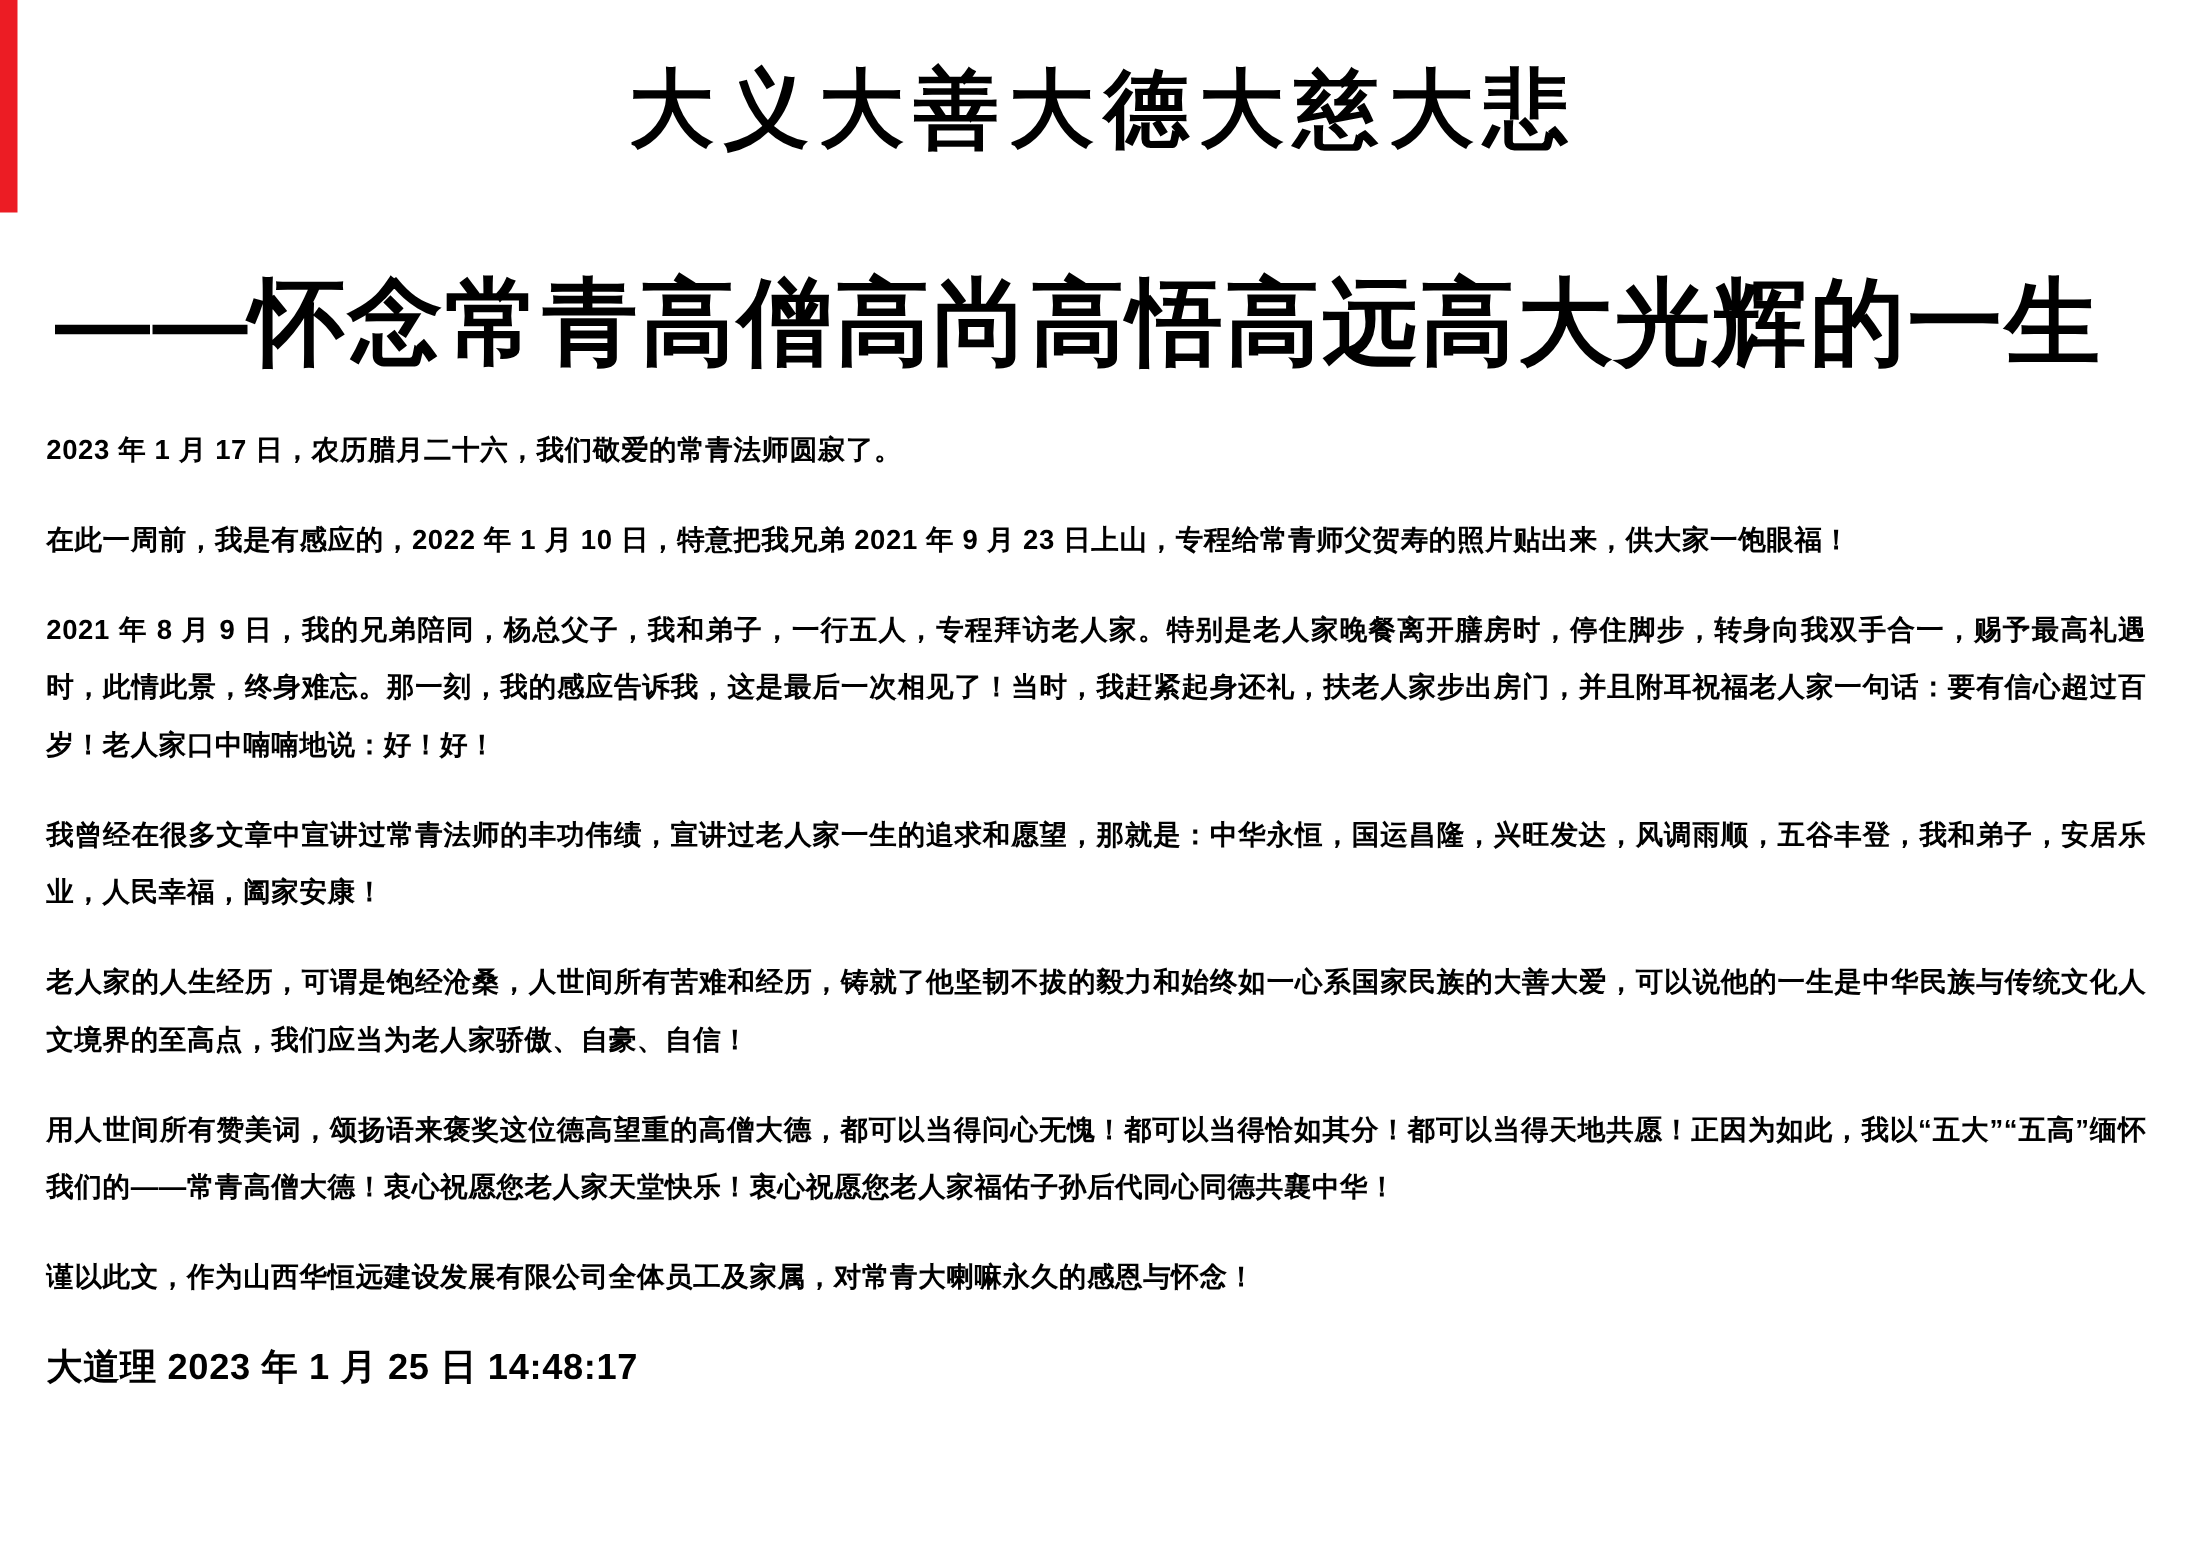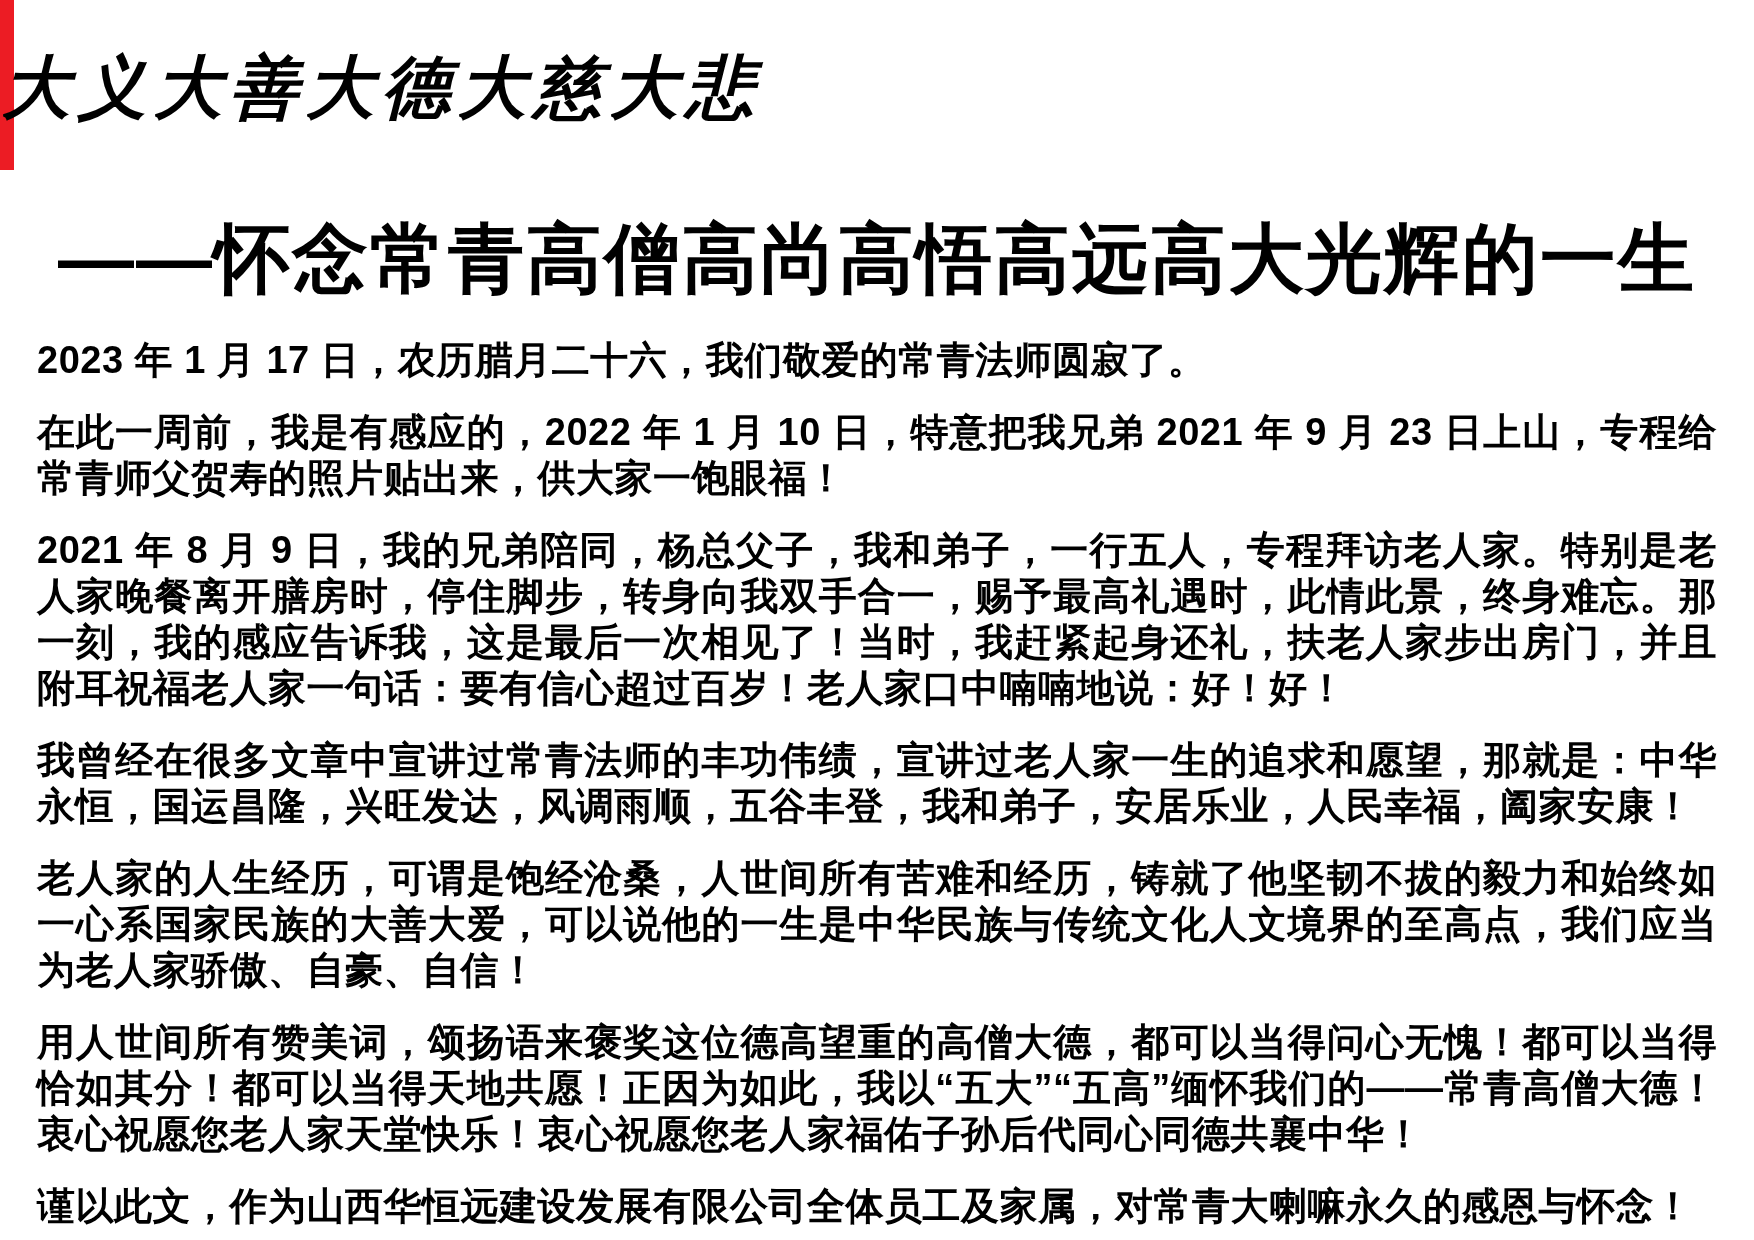--- a/index.html
+++ b/index.html
@@ -24,42 +24,41 @@
     height: 170px;
     background: #ec1c24;
   }
   .doc {
     position: absolute;
     left: 0;
     top: 0;
     width: 1754px;
   }
   .doc-title {
-    margin: 52px 0 0 2px;
+    margin: 52px 0 0 12px;
     font-size: 68px;
     line-height: 1.05;
-    text-align: left;
+    text-align: center;
     letter-spacing: 8px;
     white-space: nowrap;
-    font-style: italic;
   }
   .doc-subtitle {
     margin: 96px 0 0 0;
     font-size: 76px;
     line-height: 1.05;
-    text-align: center;
     letter-spacing: 2px;
     white-space: nowrap;
+    padding-left: 44px;
   }
   .body-text {
     margin: 38px 37px 0 37px;
   }
   .body-text p {
     margin: 26px 0 0 0;
-    font-size: 38px;
+    font-size: 22px;
     line-height: 46px;
     text-align: justify;
     text-justify: inter-ideograph;
     letter-spacing: 0.5px;
   }
   .body-text p:first-child {
     margin-top: 0;
   }
   .signature {
     margin: 26px 37px 0 37px;

